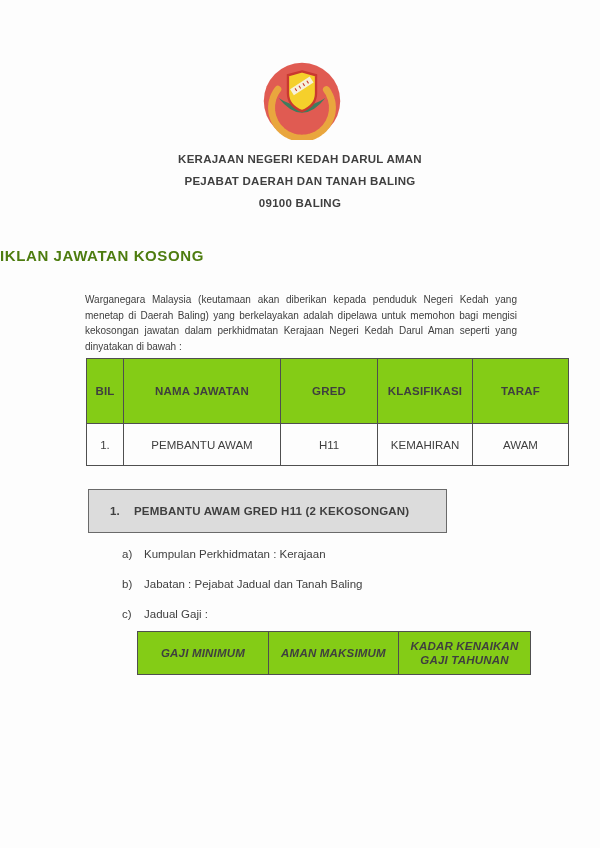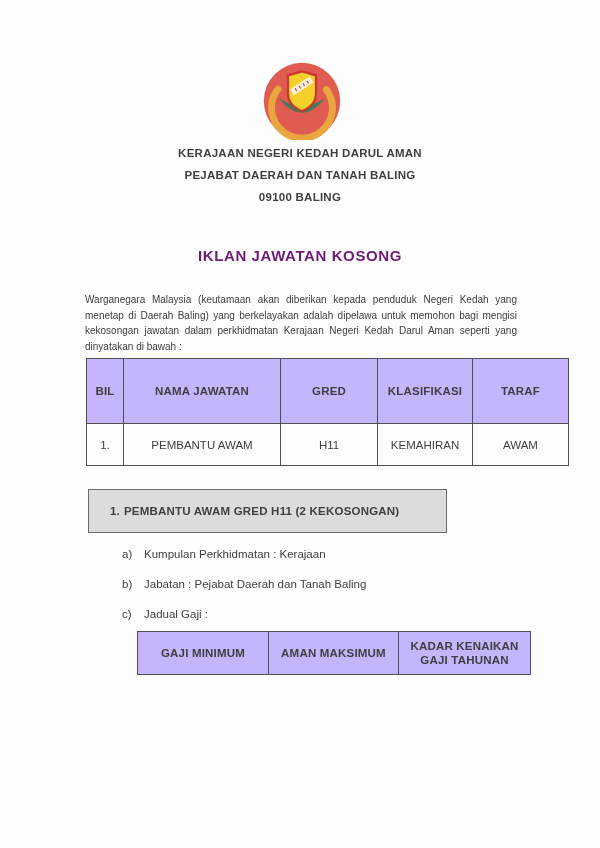--- a/index.html
+++ b/index.html
@@ -5,64 +5,64 @@
   html,body { margin:0; padding:0; background:#fdfdfd; }
   .page {
     position:relative; width:600px; height:848px; margin:0 auto;
     background:#fdfdfd; overflow:hidden;
     font-family:"Liberation Sans", sans-serif; color:#3f3f3f;
   }
   
   .emblem { position:absolute; left:263px; top:62px; width:78px; height:78px; }
   
   .letterhead {
-    position:absolute; top:142px; left:0; width:600px; text-align:center;
+    position:absolute; top:148px; left:0; width:600px; text-align:center;
     font-weight:bold; font-size:11.5px; letter-spacing:.25px;
   }
   .lh-line { line-height:22px; }
   
   .doc-title {
     position:absolute; top:247px; left:0; width:600px; margin:0;
-    text-align:center; font-size:15px; font-weight:bold; letter-spacing:.6px;
-    color:#701a75;
+    text-align:left; font-size:15px; font-weight:bold; letter-spacing:.6px;
+    color:#4d7c0f;
   }
   
   .intro {
     position:absolute; left:85px; top:292px; width:432px; margin:0;
     font-size:10px; line-height:15.6px; text-align:justify; color:#3d3d3d;
   }
   
   table { border-collapse:collapse; table-layout:fixed; }
   th, td {
     border:1px solid #4f4f4f; text-align:center; vertical-align:middle;
     padding:0 4px; overflow:hidden;
   }
-  th { background:#c4b5fd; font-weight:bold; letter-spacing:.2px; }
+  th { background:#84cc16; font-weight:bold; letter-spacing:.2px; }
   .vacancy {
     position:absolute; left:86px; top:358px; width:482px; font-size:11.5px;
   }
   .vacancy th { height:64px; }
   .vacancy td { height:41px; font-weight:normal; }
   
   .section-box {
     position:absolute; left:88px; top:489px; width:357px; height:42px;
     background:#dcdcdc; border:1px solid #6a6a6a;
     display:flex; align-items:center;
     font-weight:bold; font-size:11.5px; letter-spacing:.2px;
   }
   .section-box .num { margin-left:21px; }
-  .section-box .head { margin-left:4px; }
+  .section-box .head { margin-left:14px; }
   
   .details { position:absolute; left:122px; top:547px; font-size:11.5px; }
   .detail { display:flex; line-height:14px; margin-bottom:16px; }
   .detail .marker { width:22px; flex:0 0 22px; }
   
   .salary {
     position:absolute; left:137px; top:631px; width:393px;
-    font-size:11.5px; font-weight:bold;
+    font-size:11.5px; font-weight:bold;font-style:italic;
   }
   .salary th { height:42px; line-height:14px; }
   .salary td { height:37px; }
 </style>
 </head>
 <body>
 
 <div class="page">
 
   <div class="emblem">
@@ -119,21 +119,21 @@
     <span class="head">PEMBANTU AWAM GRED H11 (2 KEKOSONGAN)</span>
   </div>
 
   <div class="details">
     <div class="detail">
       <span class="marker">a)</span>
       <span>Kumpulan Perkhidmatan : Kerajaan</span>
     </div>
     <div class="detail">
       <span class="marker">b)</span>
-      <span>Jabatan : Pejabat Daerah dan Tanah Baling</span>
+      <span>Jabatan : Pejabat Jadual dan Tanah Baling</span>
     </div>
     <div class="detail">
       <span class="marker">c)</span>
       <span>Jadual Gaji :</span>
     </div>
   </div>
 
   <table class="salary">
     <colgroup>
       <col style="width:131px">

